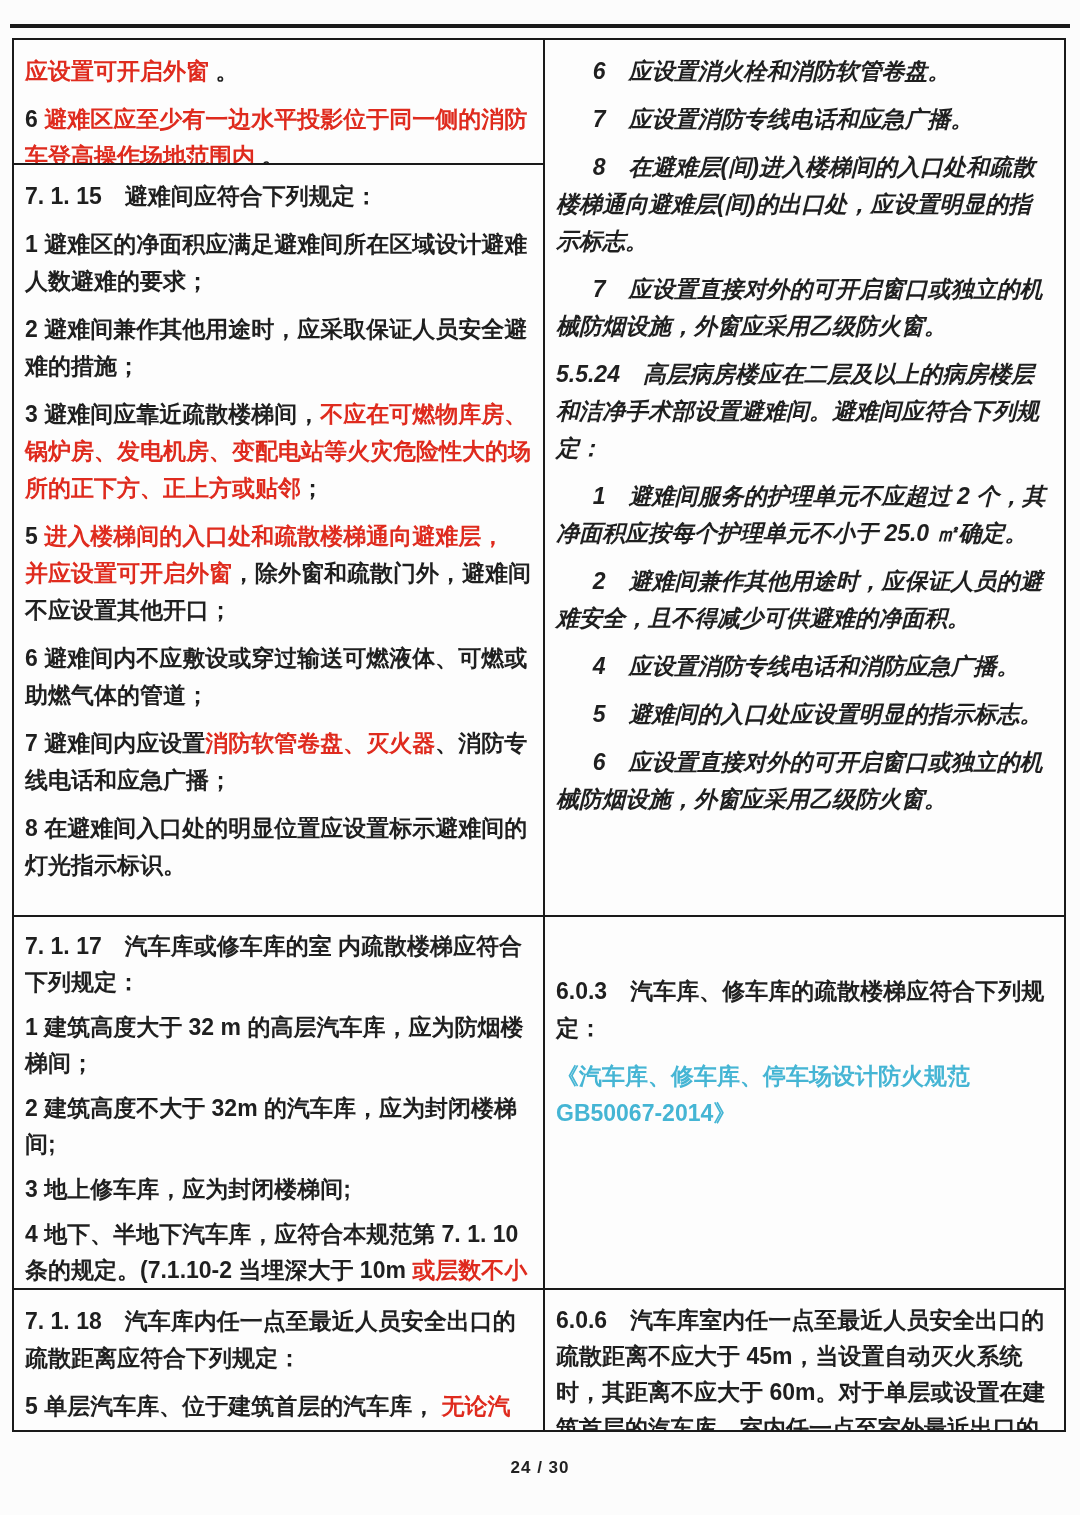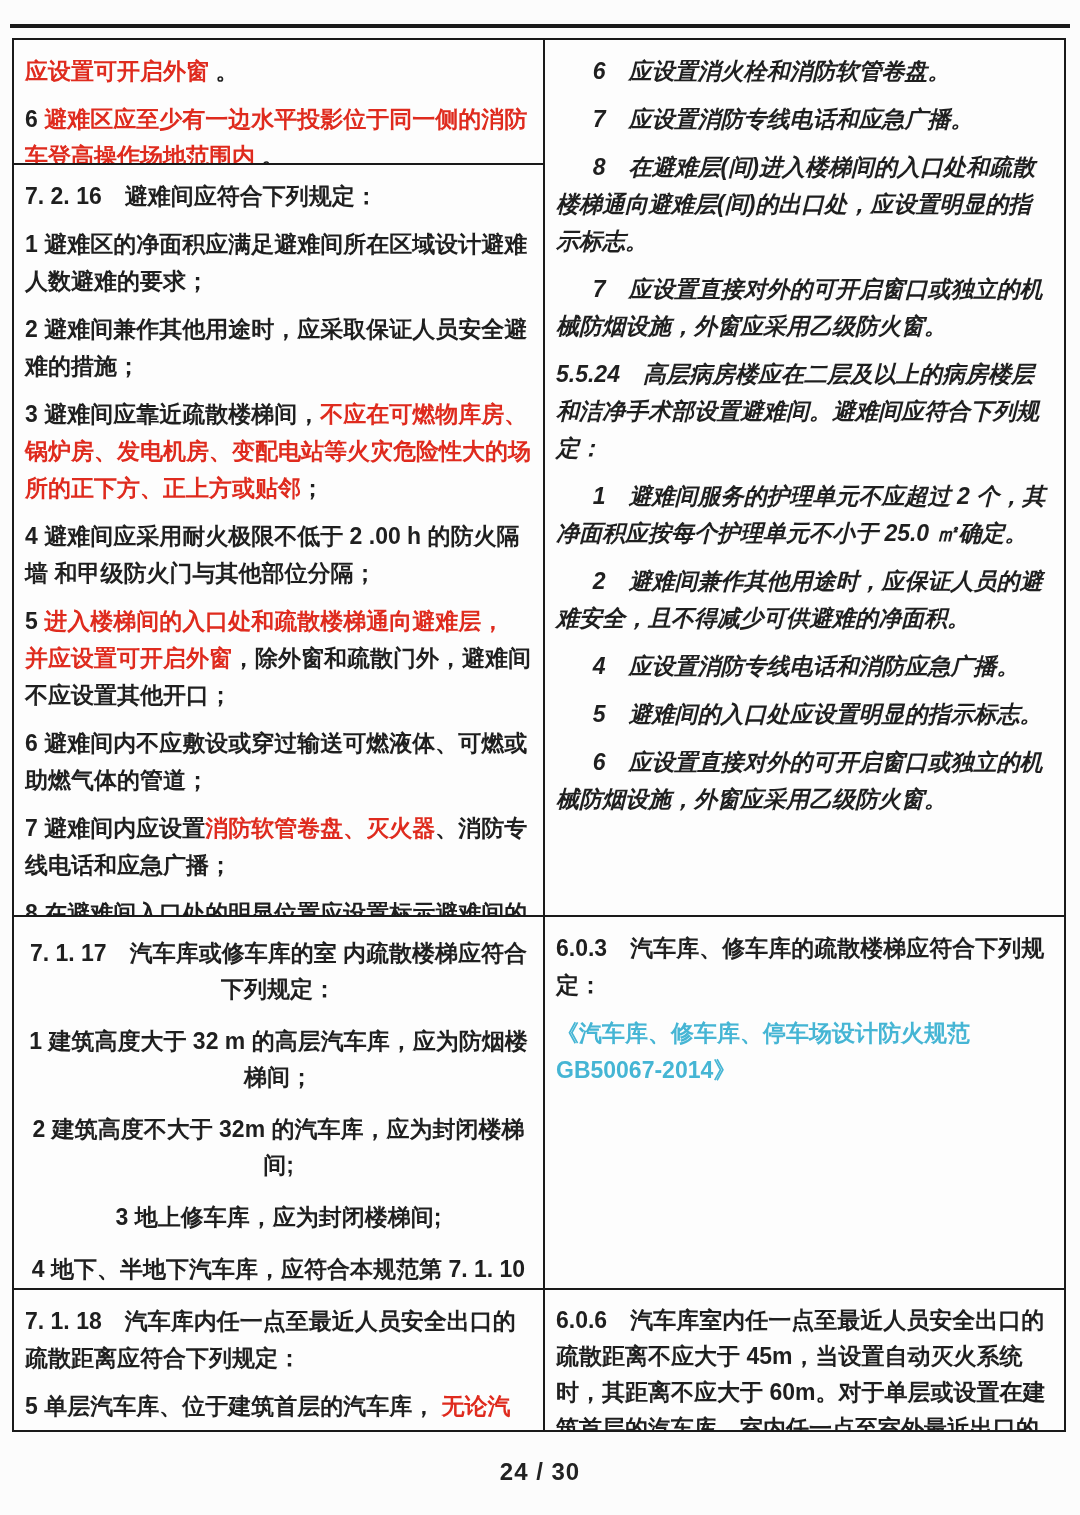--- a/index.html
+++ b/index.html
@@ -31,51 +31,50 @@
     line-height:37px;
     box-sizing:border-box;
   }
   .cell-left{border-right:2px solid #1a1a1a;}
   .cell-hline{border-bottom:2px solid #1a1a1a;}
   .cell-l1{grid-column:1;grid-row:1;}
   .cell-l2{grid-column:1;grid-row:2;}
   .cell-l3{grid-column:1;grid-row:3;}
   .cell-l4{grid-column:1;grid-row:4;}
   .cell-r1{grid-column:2;grid-row:1 / 3;font-style:italic;}
-  .cell-r2{grid-column:2;grid-row:3;}
+  .cell-r2{grid-column:2;grid-row:3;margin-top:43px;}
   .cell-r3{grid-column:2;grid-row:4;}
-  .cell-l3 p{margin:16px 0;line-height:36px;text-align:center;}
+  .cell-l3 p{margin:9px 0;line-height:36px;}
   .cell-r3{padding-top:1px;line-height:36px;}
   .para{margin:11px 0;}
   .para.indent{text-indent:1.6em;}
   .seg{color:var(--text,#1f1f1f);}
   .seg-red{color:var(--red,#df2b1e);}
   .seg-blue{color:var(--blue,#45b5d4);}
   .page-number{
     position:absolute;left:0;top:1458px;width:100%;
-    text-align:center;font-size:24px;font-weight:700;color:#222;
+    text-align:center;font-size:17px;font-weight:700;color:#222;
     letter-spacing:1px;
   }
 </style>
 </head>
 <body>
 
 <div class="top-rule"></div>
 
 <div class="doc-table">
   <div class="cell cell-left cell-hline cell-l1">
       <p class="para"><span class="seg-red">应设置可开启外窗</span><span class="seg"> 。</span></p>
       <p class="para"><span class="seg">6 </span><span class="seg-red">避难区应至少有一边水平投影位于同一侧的消防车登高操作场地范围内</span><span class="seg"> 。</span></p>
     </div>
   <div class="cell cell-left cell-hline cell-l2">
-      <p class="para"><span class="seg">7. 2. 16　避难间应符合下列规定：</span></p>
+      <p class="para"><span class="seg">7. 1. 15　避难间应符合下列规定：</span></p>
       <p class="para"><span class="seg">1 避难区的净面积应满足避难间所在区域设计避难人数避难的要求；</span></p>
       <p class="para"><span class="seg">2 避难间兼作其他用途时，应采取保证人员安全避难的措施；</span></p>
       <p class="para"><span class="seg">3 避难间应靠近疏散楼梯间，</span><span class="seg-red">不应在可燃物库房、锅炉房、发电机房、变配电站等火灾危险性大的场所的正下方、正上方或贴邻</span><span class="seg">；</span></p>
-      <p class="para"><span class="seg">4 避难间应采用耐火极限不低于 2 .00 h 的防火隔墙 和甲级防火门与其他部位分隔；</span></p>
       <p class="para"><span class="seg">5 </span><span class="seg-red">进入楼梯间的入口处和疏散楼梯通向避难层， 并应设置可开启外窗</span><span class="seg">，除外窗和疏散门外，避难间不应设置其他开口；</span></p>
       <p class="para"><span class="seg">6 避难间内不应敷设或穿过输送可燃液体、可燃或助燃气体的管道；</span></p>
       <p class="para"><span class="seg">7 避难间内应设置</span><span class="seg-red">消防软管卷盘、灭火器</span><span class="seg">、消防专线电话和应急广播；</span></p>
       <p class="para"><span class="seg">8 在避难间入口处的明显位置应设置标示避难间的灯光指示标识。</span></p>
     </div>
   <div class="cell cell-left cell-hline cell-l3">
       <p class="para"><span class="seg">7. 1. 17　汽车库或修车库的室 内疏散楼梯应符合下列规定：</span></p>
       <p class="para"><span class="seg">1 建筑高度大于 32 m 的高层汽车库，应为防烟楼梯间；</span></p>
       <p class="para"><span class="seg">2 建筑高度不大于 32m 的汽车库，应为封闭楼梯间;</span></p>
       <p class="para"><span class="seg">3 地上修车库，应为封闭楼梯间;</span></p>

